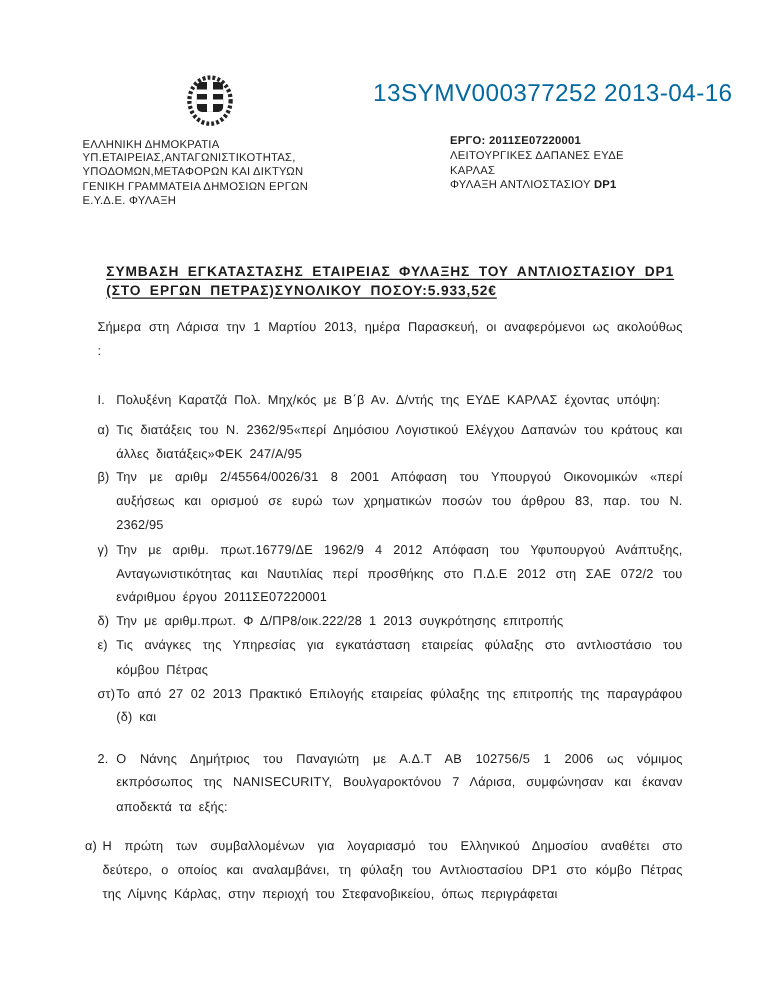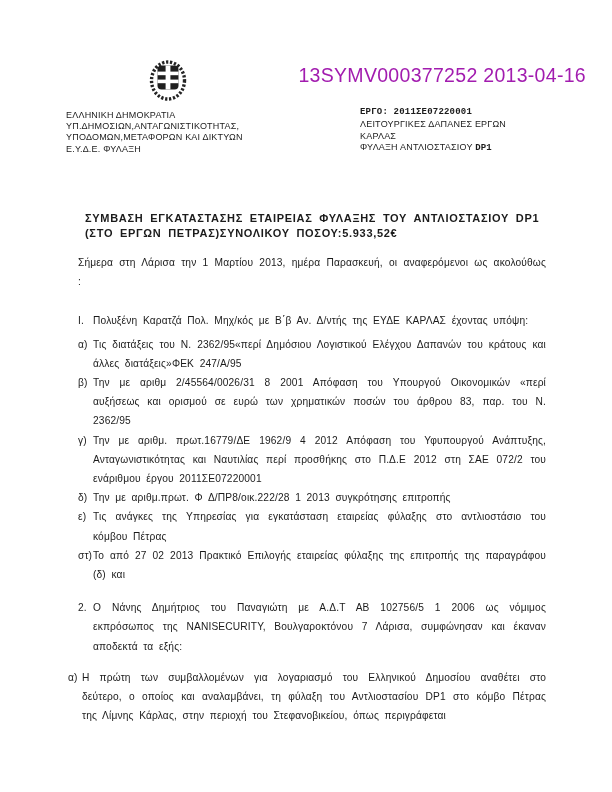--- a/index.html
+++ b/index.html
@@ -8,45 +8,46 @@
     width:612px;height:792px;
     background:#ffffff;
     font-family:"Liberation Sans", sans-serif;
     color:#1b1b1b;
     overflow:hidden;
     margin:0 auto;
   }
   
   .stamp{
     position:absolute;top:64px;right:26px;
-    font-size:19.5px;color:#a21caf;
+    font-size:19.5px;color:#0369a1;
     letter-spacing:0.3px;white-space:nowrap;
   }
   
   .emblem{position:absolute;top:59px;left:148px;width:40px;height:44px;}
   
   .agency{
     position:absolute;top:110px;left:66px;
     font-size:9px;line-height:11.2px;letter-spacing:0.2px;
     white-space:nowrap;
   }
   
   .project{
     position:absolute;top:107px;left:360px;
     font-size:9px;line-height:11.8px;letter-spacing:0.2px;
     white-space:nowrap;
   }
-  .project .b{font-weight:bold;font-family:Liberation Mono, monospace;}
+  .project .b{font-weight:bold;}
   
   .title{
     position:absolute;top:211px;left:85px;width:470px;
     font-size:11px;font-weight:bold;line-height:14.5px;
     letter-spacing:0.7px;word-spacing:3px;
   }
   .title .u{
+    text-decoration:underline;
     text-decoration-thickness:1.4px;
     text-underline-offset:2px;
   }
   
   .body{
     position:absolute;top:253px;left:78px;width:468px;
     font-size:10.2px;line-height:19.2px;
     letter-spacing:0.15px;word-spacing:2.6px;
     text-align:justify;
   }
@@ -70,28 +71,29 @@
       <rect x="9.5" y="6.5" width="21" height="24" rx="4" fill="#1f1f1f"></rect>
       <rect x="17.6" y="6.5" width="4.8" height="24" fill="#ffffff"></rect>
       <rect x="9.5" y="12.6" width="21" height="3.6" fill="#ffffff"></rect>
       <rect x="9.5" y="20.6" width="21" height="3.6" fill="#ffffff"></rect>
       <rect x="17.6" y="6.5" width="4.8" height="24" fill="none"></rect>
     </svg>
   </div>
 
   <div class="agency">
     <div>ΕΛΛΗΝΙΚΗ ΔΗΜΟΚΡΑΤΙΑ</div>
-    <div>ΥΠ.ΔΗΜΟΣΙΩΝ,ΑΝΤΑΓΩΝΙΣΤΙΚΟΤΗΤΑΣ,</div>
+    <div>ΥΠ.ΕΤΑΙΡΕΙΑΣ,ΑΝΤΑΓΩΝΙΣΤΙΚΟΤΗΤΑΣ,</div>
     <div>ΥΠΟΔΟΜΩΝ,ΜΕΤΑΦΟΡΩΝ ΚΑΙ ΔΙΚΤΥΩΝ</div>
+    <div>ΓΕΝΙΚΗ ΓΡΑΜΜΑΤΕΙΑ ΔΗΜΟΣΙΩΝ ΕΡΓΩΝ</div>
     <div>Ε.Υ.Δ.Ε.  ΦΥΛΑΞΗ</div>
   </div>
 
   <div class="project">
     <div class="b">ΕΡΓΟ: 2011ΣΕ07220001</div>
-    <div>ΛΕΙΤΟΥΡΓΙΚΕΣ ΔΑΠΑΝΕΣ ΕΡΓΩΝ</div>
+    <div>ΛΕΙΤΟΥΡΓΙΚΕΣ ΔΑΠΑΝΕΣ ΕΥΔΕ</div>
     <div>ΚΑΡΛΑΣ</div>
     <div><span>ΦΥΛΑΞΗ ΑΝΤΛΙΟΣΤΑΣΙΟΥ </span><span class="b">DP1</span></div>
   </div>
 
   <div class="title">
     <div><span class="u">ΣΥΜΒΑΣΗ ΕΓΚΑΤΑΣΤΑΣΗΣ ΕΤΑΙΡΕΙΑΣ ΦΥΛΑΞΗΣ ΤΟΥ ΑΝΤΛΙΟΣΤΑΣΙΟΥ DP1</span></div>
     <div><span class="u">(ΣΤΟ ΕΡΓΩΝ ΠΕΤΡΑΣ)ΣΥΝΟΛΙΚΟΥ ΠΟΣΟΥ:5.933,52€</span></div>
   </div>
 
   <div class="body">

